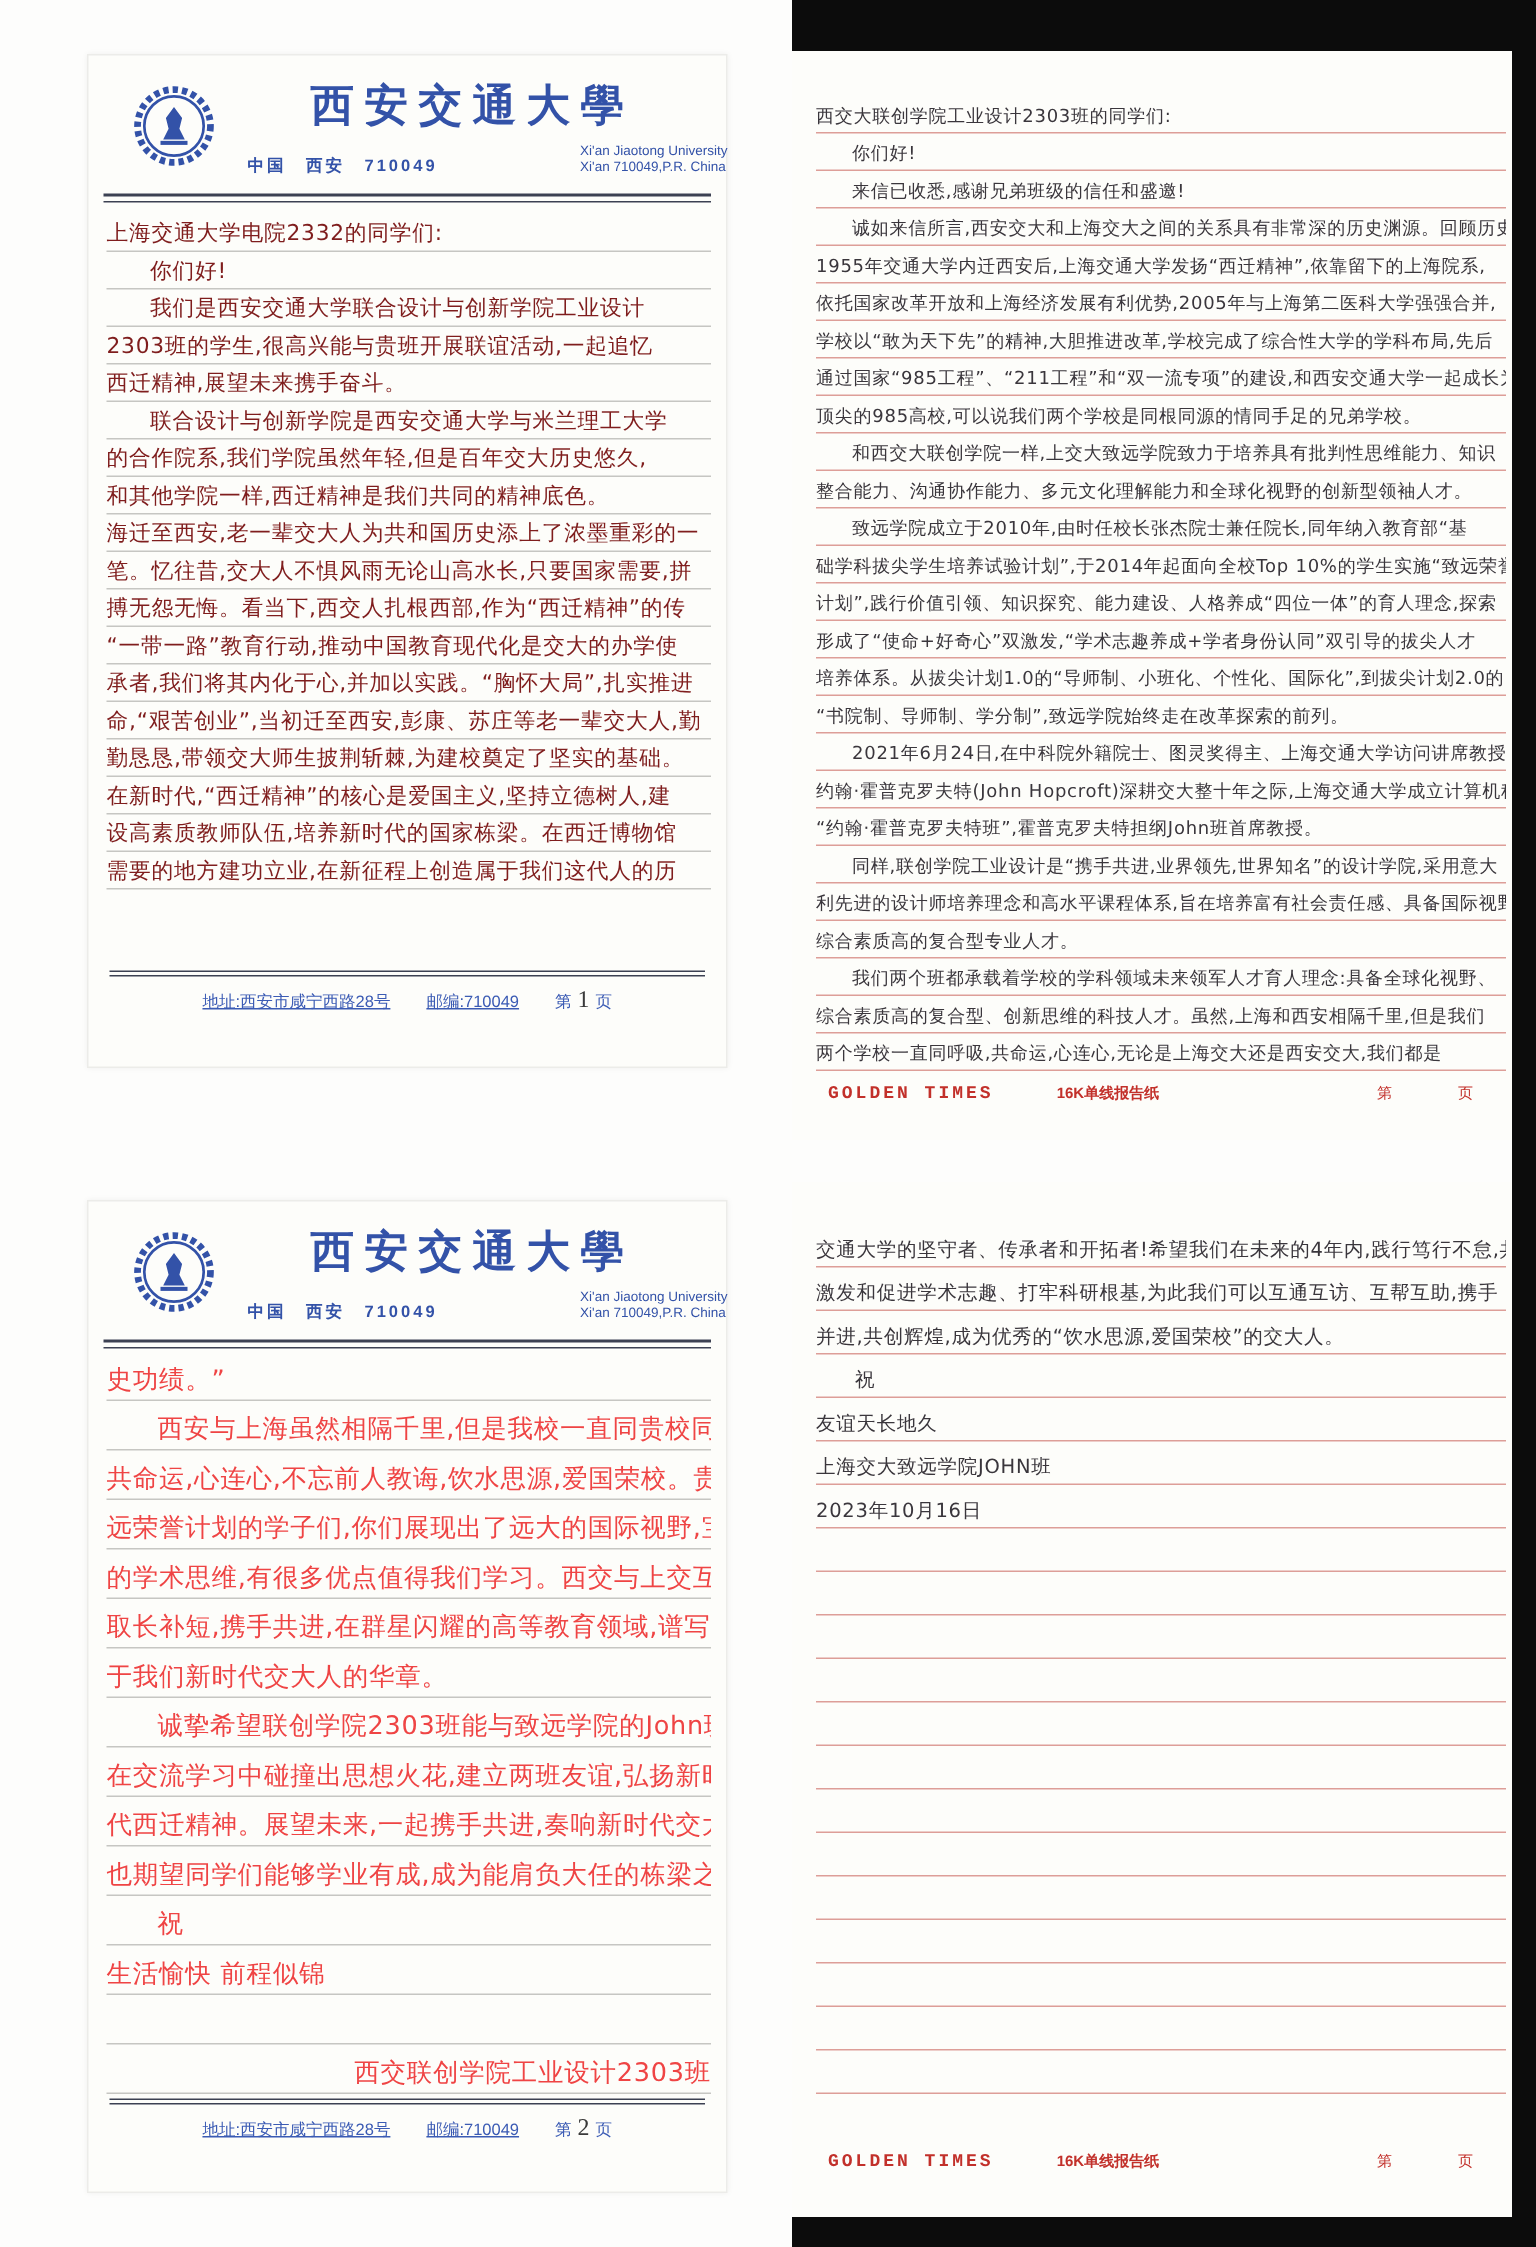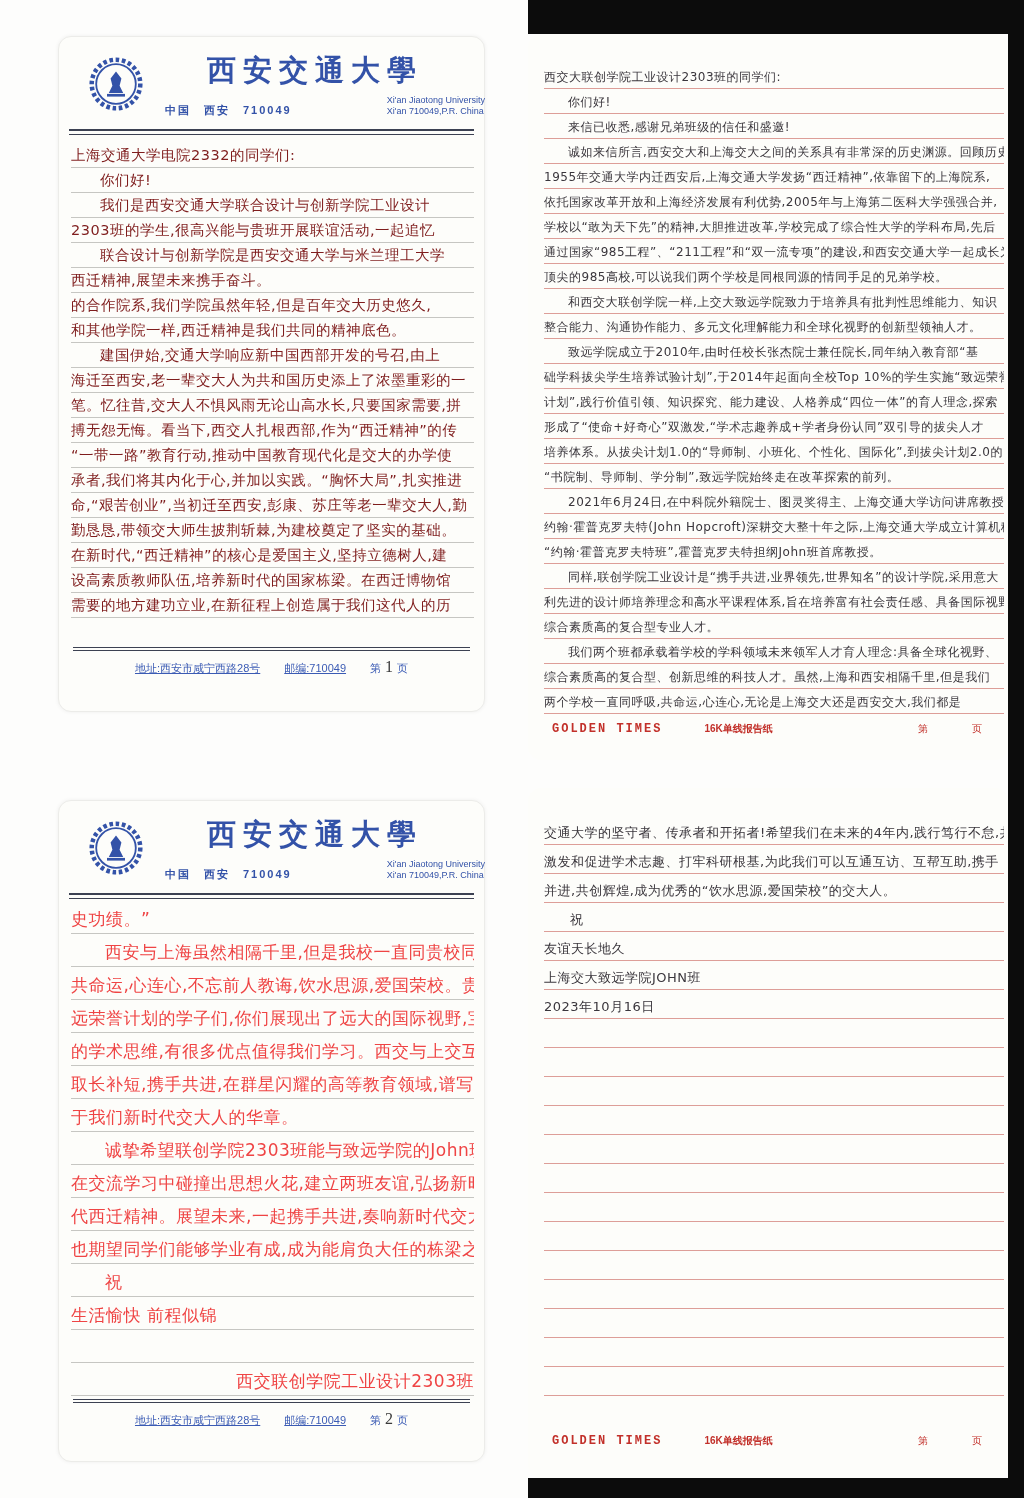--- a/index.html
+++ b/index.html
@@ -3,21 +3,21 @@
 <meta charset="utf-8">
 <style>
   html,body{margin:0;padding:0;}
   body{width:1024px;height:1498px;position:relative;background:#fdfdfc;
        font-family:"Liberation Sans",sans-serif;overflow:hidden;}
   .black-strip{position:absolute;background:#0c0c0c;}
   #strip-top{left:528px;top:0;width:496px;height:34px;}
   #strip-right{left:1008px;top:0;width:16px;height:1498px;}
   #strip-bottom{left:528px;top:1478px;width:496px;height:20px;}
 
-  .page{position:absolute;background:#fdfdfa;box-sizing:border-box;border-radius:13px;}
+  .page{position:absolute;background:#fdfdfa;box-sizing:border-box;}
   .xjtu-page{border:1px solid #ecece9;box-shadow:0 0 4px rgba(0,0,0,0.06);}
   #page1{left:58px;top:36px;width:427px;height:676px;}
   #page2{left:58px;top:800px;width:427px;height:662px;}
   #reply1{left:528px;top:34px;width:480px;height:726px;}
   #reply2{left:528px;top:788px;width:480px;height:690px;}
 
   
   .letterhead{position:relative;height:98px;margin:0 10px;}
   .lh-logo{position:absolute;left:20px;top:20px;width:54px;height:54px;}
   .lh-title{position:absolute;left:96px;top:14px;width:300px;text-align:center;
@@ -105,34 +105,31 @@
       </div>
       <div class="hw-line ind">
         <span class="hw-text">你们好!</span>
       </div>
       <div class="hw-line ind">
         <span class="hw-text">我们是西安交通大学联合设计与创新学院工业设计</span>
       </div>
       <div class="hw-line">
         <span class="hw-text">2303班的学生,很高兴能与贵班开展联谊活动,一起追忆</span>
       </div>
+      <div class="hw-line">
+        <span class="hw-text">西迁精神,展望未来携手奋斗。</span>
+      </div>
       <div class="hw-line ind">
         <span class="hw-text">联合设计与创新学院是西安交通大学与米兰理工大学</span>
       </div>
       <div class="hw-line">
-        <span class="hw-text">西迁精神,展望未来携手奋斗。</span>
-      </div>
-      <div class="hw-line">
         <span class="hw-text">的合作院系,我们学院虽然年轻,但是百年交大历史悠久,</span>
       </div>
       <div class="hw-line">
         <span class="hw-text">和其他学院一样,西迁精神是我们共同的精神底色。</span>
-      </div>
-      <div class="hw-line ind">
-        <span class="hw-text">建国伊始,交通大学响应新中国西部开发的号召,由上</span>
       </div>
       <div class="hw-line">
         <span class="hw-text">海迁至西安,老一辈交大人为共和国历史添上了浓墨重彩的一</span>
       </div>
       <div class="hw-line">
         <span class="hw-text">笔。忆往昔,交大人不惧风雨无论山高水长,只要国家需要,拼</span>
       </div>
       <div class="hw-line">
         <span class="hw-text">搏无怨无悔。看当下,西交人扎根西部,作为“西迁精神”的传</span>
       </div>

